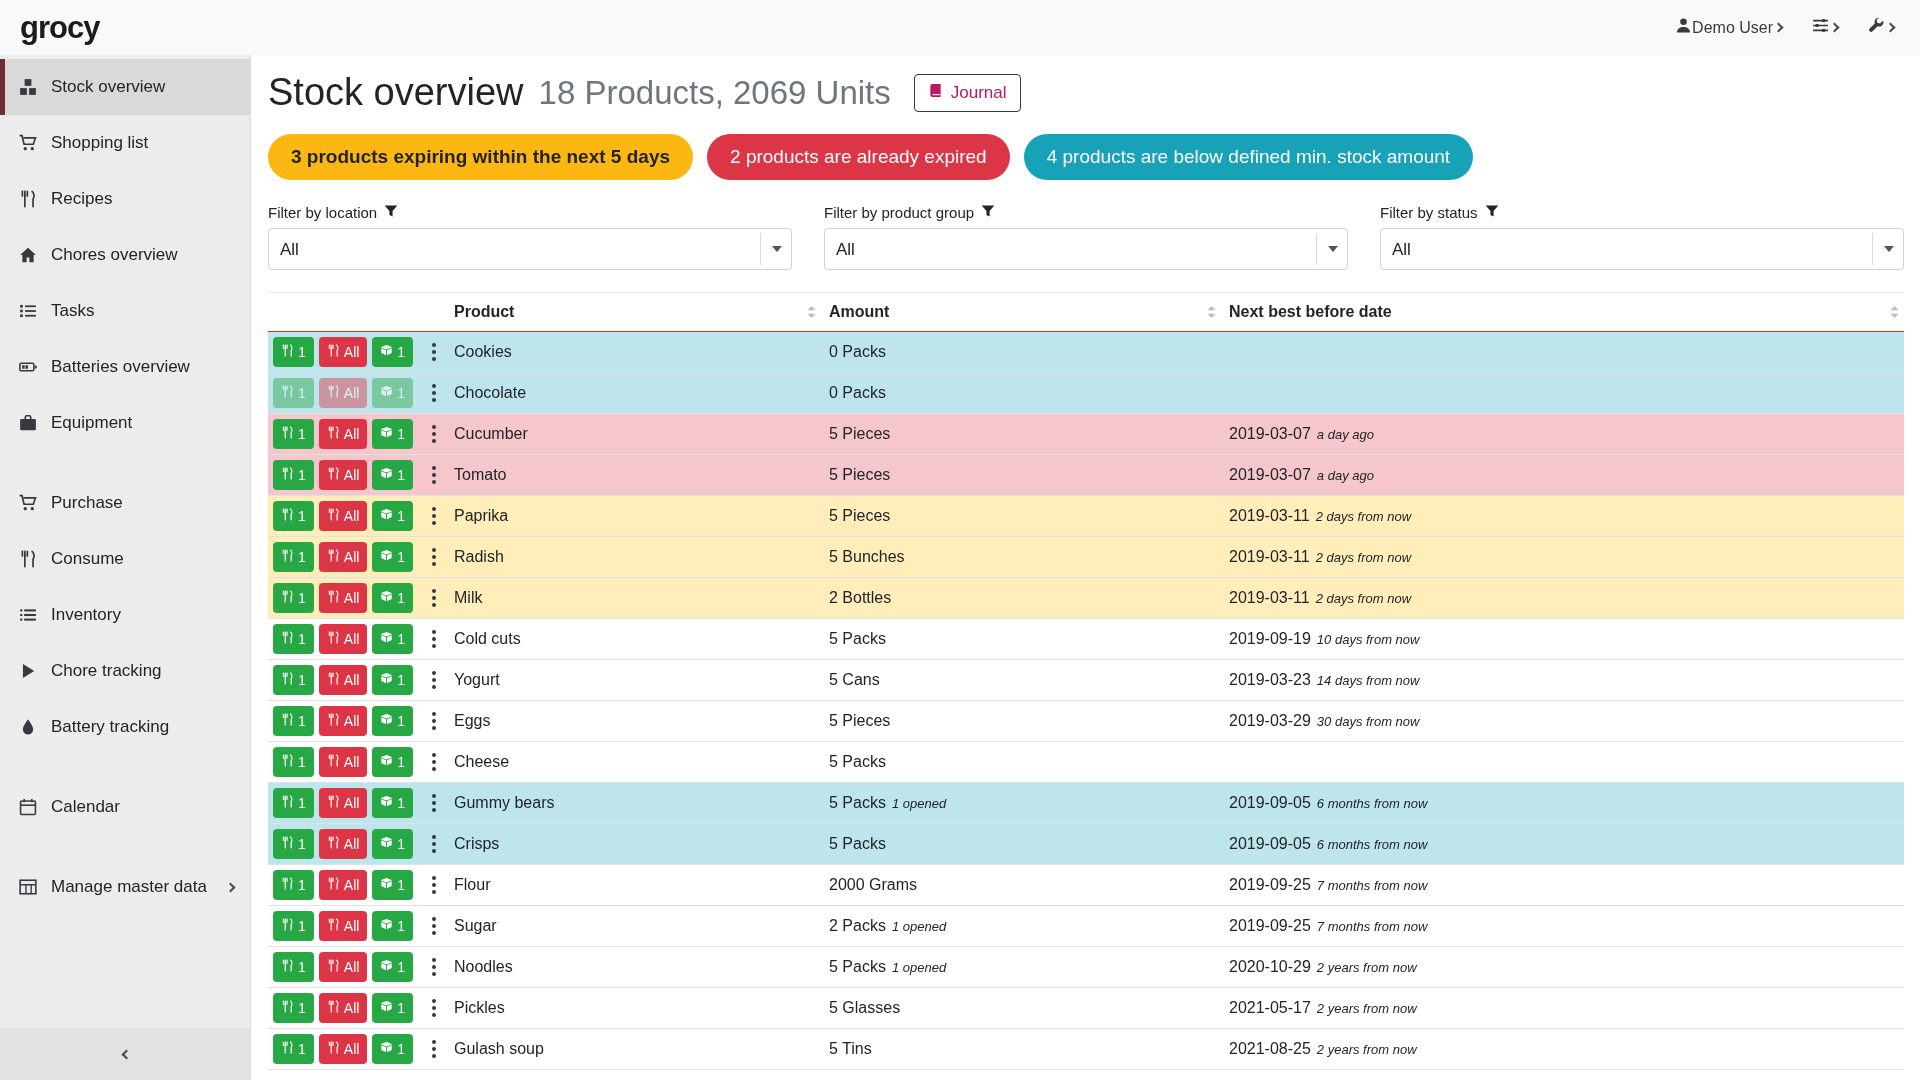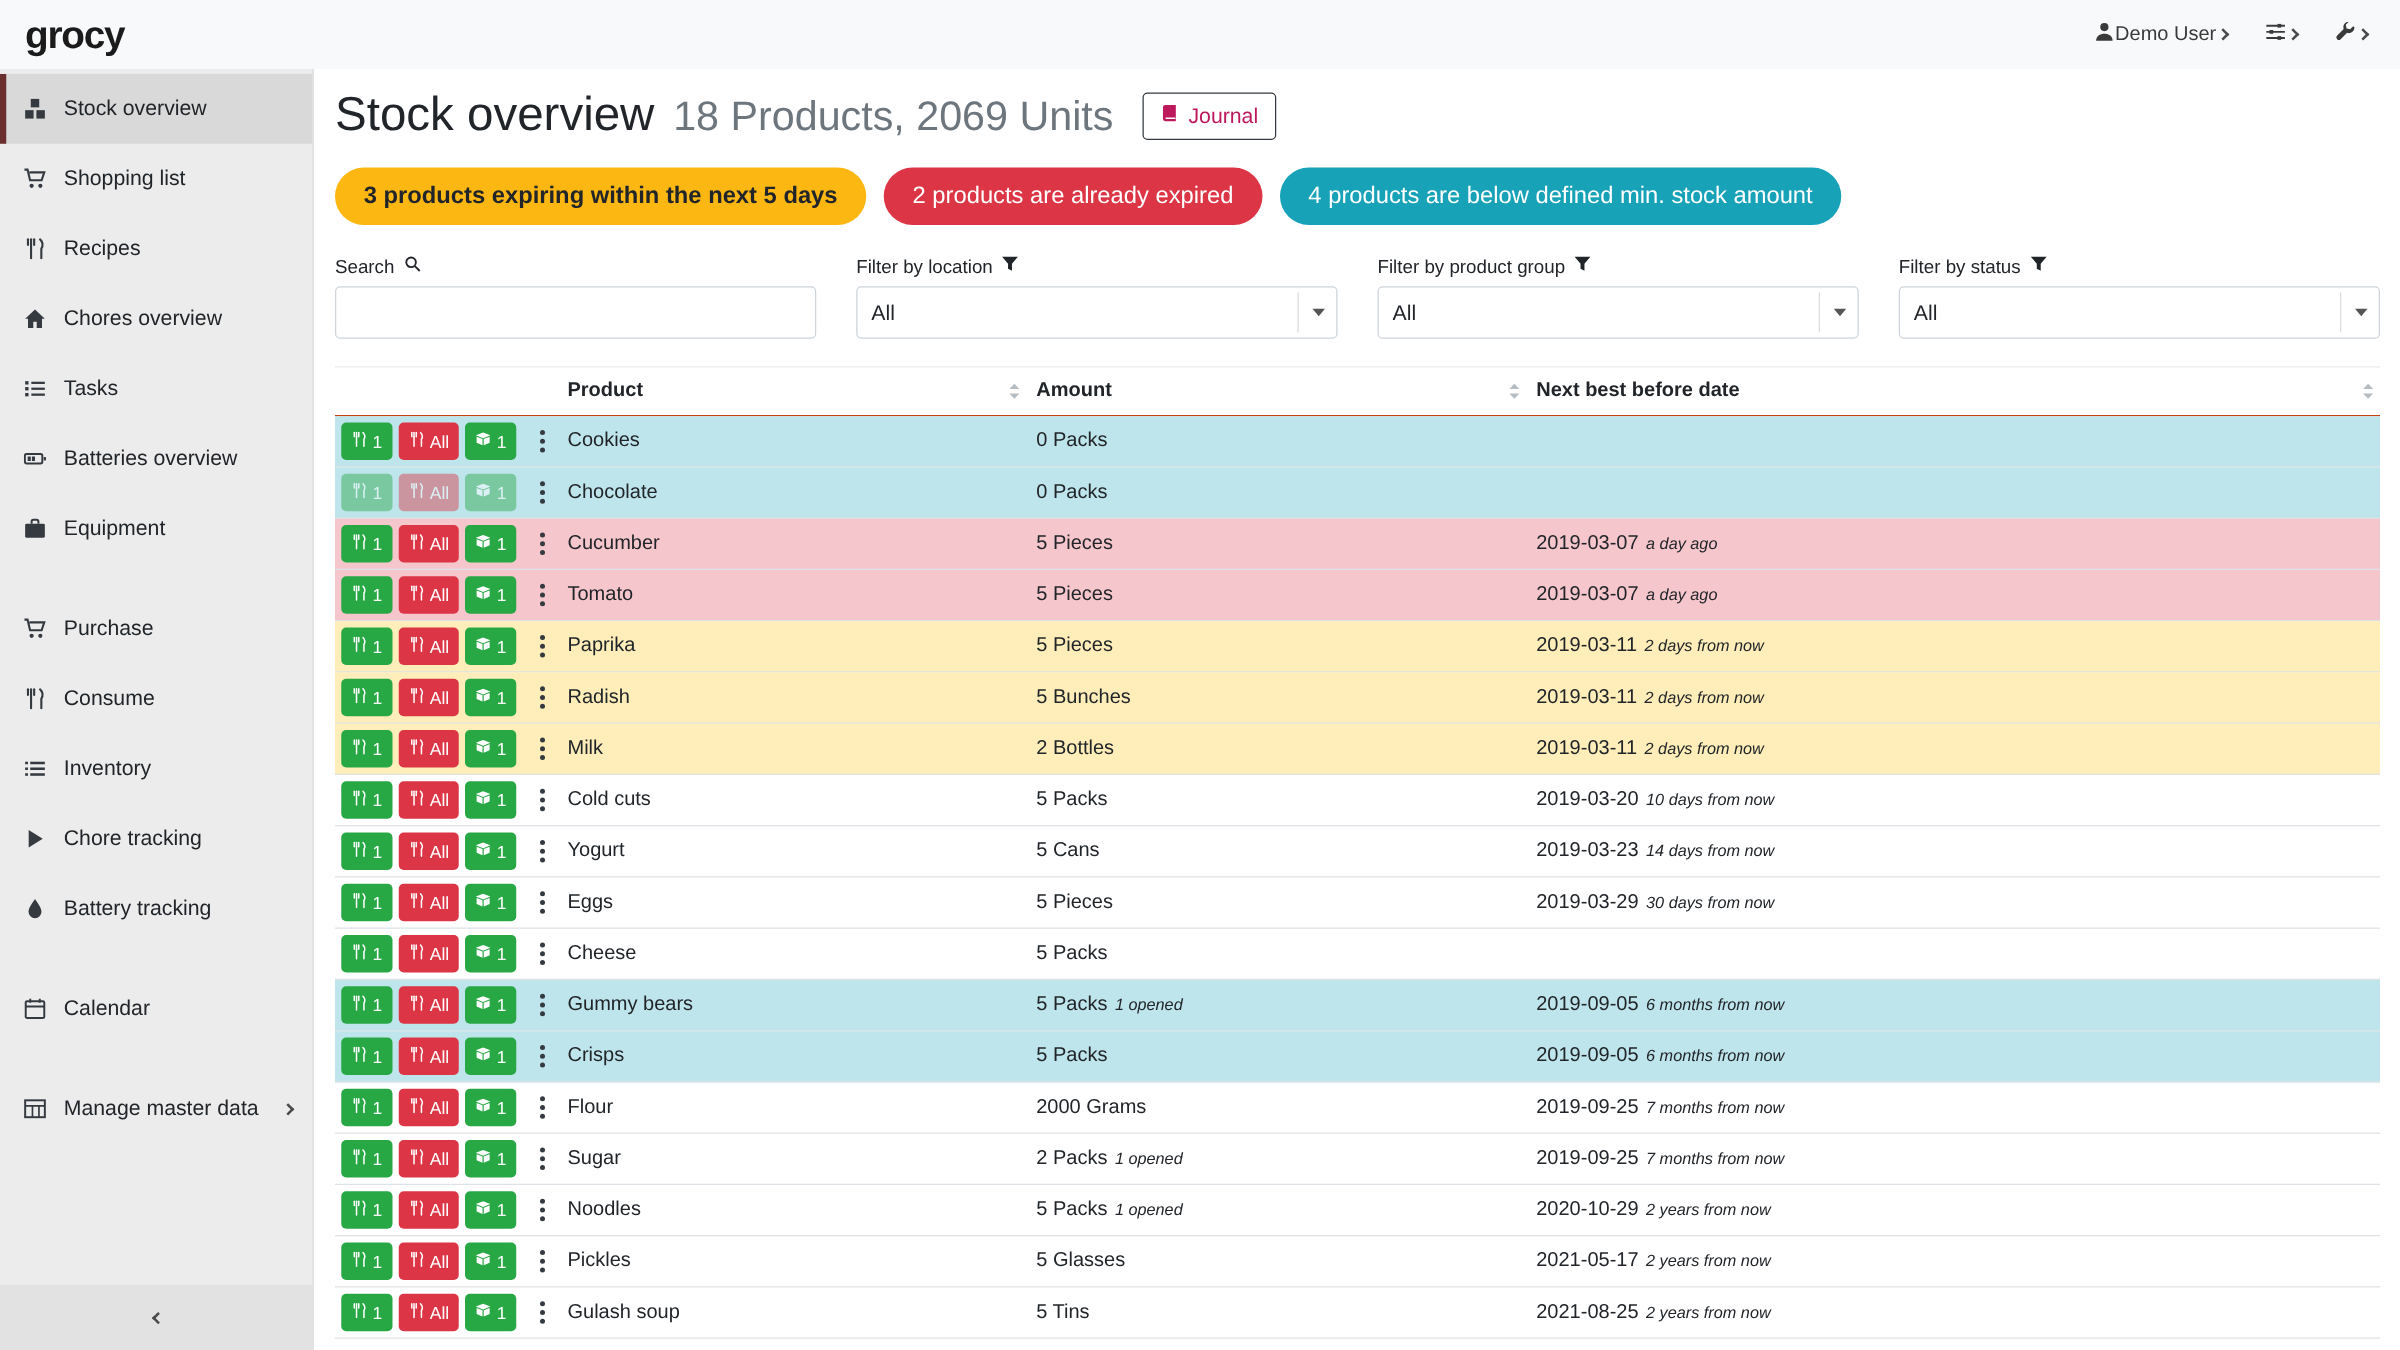--- a/index.html
+++ b/index.html
@@ -334,32 +334,20 @@
 
   <div class="pills">
     <div class="pill warning">3 products expiring within the next 5 days</div>
     <div class="pill danger">2 products are already expired</div>
     <div class="pill info">4 products are below defined min. stock amount</div>
   </div>
 
   <div class="filters">
     <div class="filter-col">
       <div class="filter-label">
-        <span>Search</span>
-        <span>
-          <svg viewBox="0 0 16 16" fill="none" stroke="currentColor" stroke-width="1.7">
-              <circle cx="6.7" cy="6.7" r="4.4"></circle>
-              <path d="M10.2 10.2 14.6 14.6"></path>
-            </svg>
-        </span>
-      </div>
-      <input class="text-input" value="" style="">
-    </div>
-    <div class="filter-col">
-      <div class="filter-label">
         <span>Filter by location</span>
         <span>
           <svg viewBox="0 0 16 16" fill="currentColor">
               <path d="M0.8 1.6h14.4L9.8 8v6.3l-3.6-1.8V8z"></path>
             </svg>
         </span>
       </div>
       <div class="select-wrap">
         <select><option>All</option></select>
       </div>
@@ -729,21 +717,21 @@
               <span>1</span>
             </button>
             <span class="kebab">
               <i></i>
               <i></i>
               <i></i>
             </span>
           </div>
           <div class="cell c-product">Cold cuts</div>
           <div class="cell c-amount"><span>5 Packs</span></div>
-          <div class="cell c-date"><span>2019-03-20</span><span class="note">10 days from now</span></div>
+          <div class="cell c-date"><span>2019-09-19</span><span class="note">10 days from now</span></div>
         </div>
         <div class="trow">
           <div class="cell c-actions">
             <button class="rbtn green">
               <span><svg viewBox="0 0 16 16" fill="none" stroke="currentColor" stroke-width="1.5" stroke-linecap="round">
                   <path d="M3 1.3v4"></path>
                   <path d="M5.2 1.3v4"></path>
                   <path d="M7.4 1.3v4"></path>
                   <path d="M5.2 5.3v9.4"></path>
                   <path d="M11.6 1.3c1.9 1.6 2.4 4.6.9 6.6v6.8"></path>

